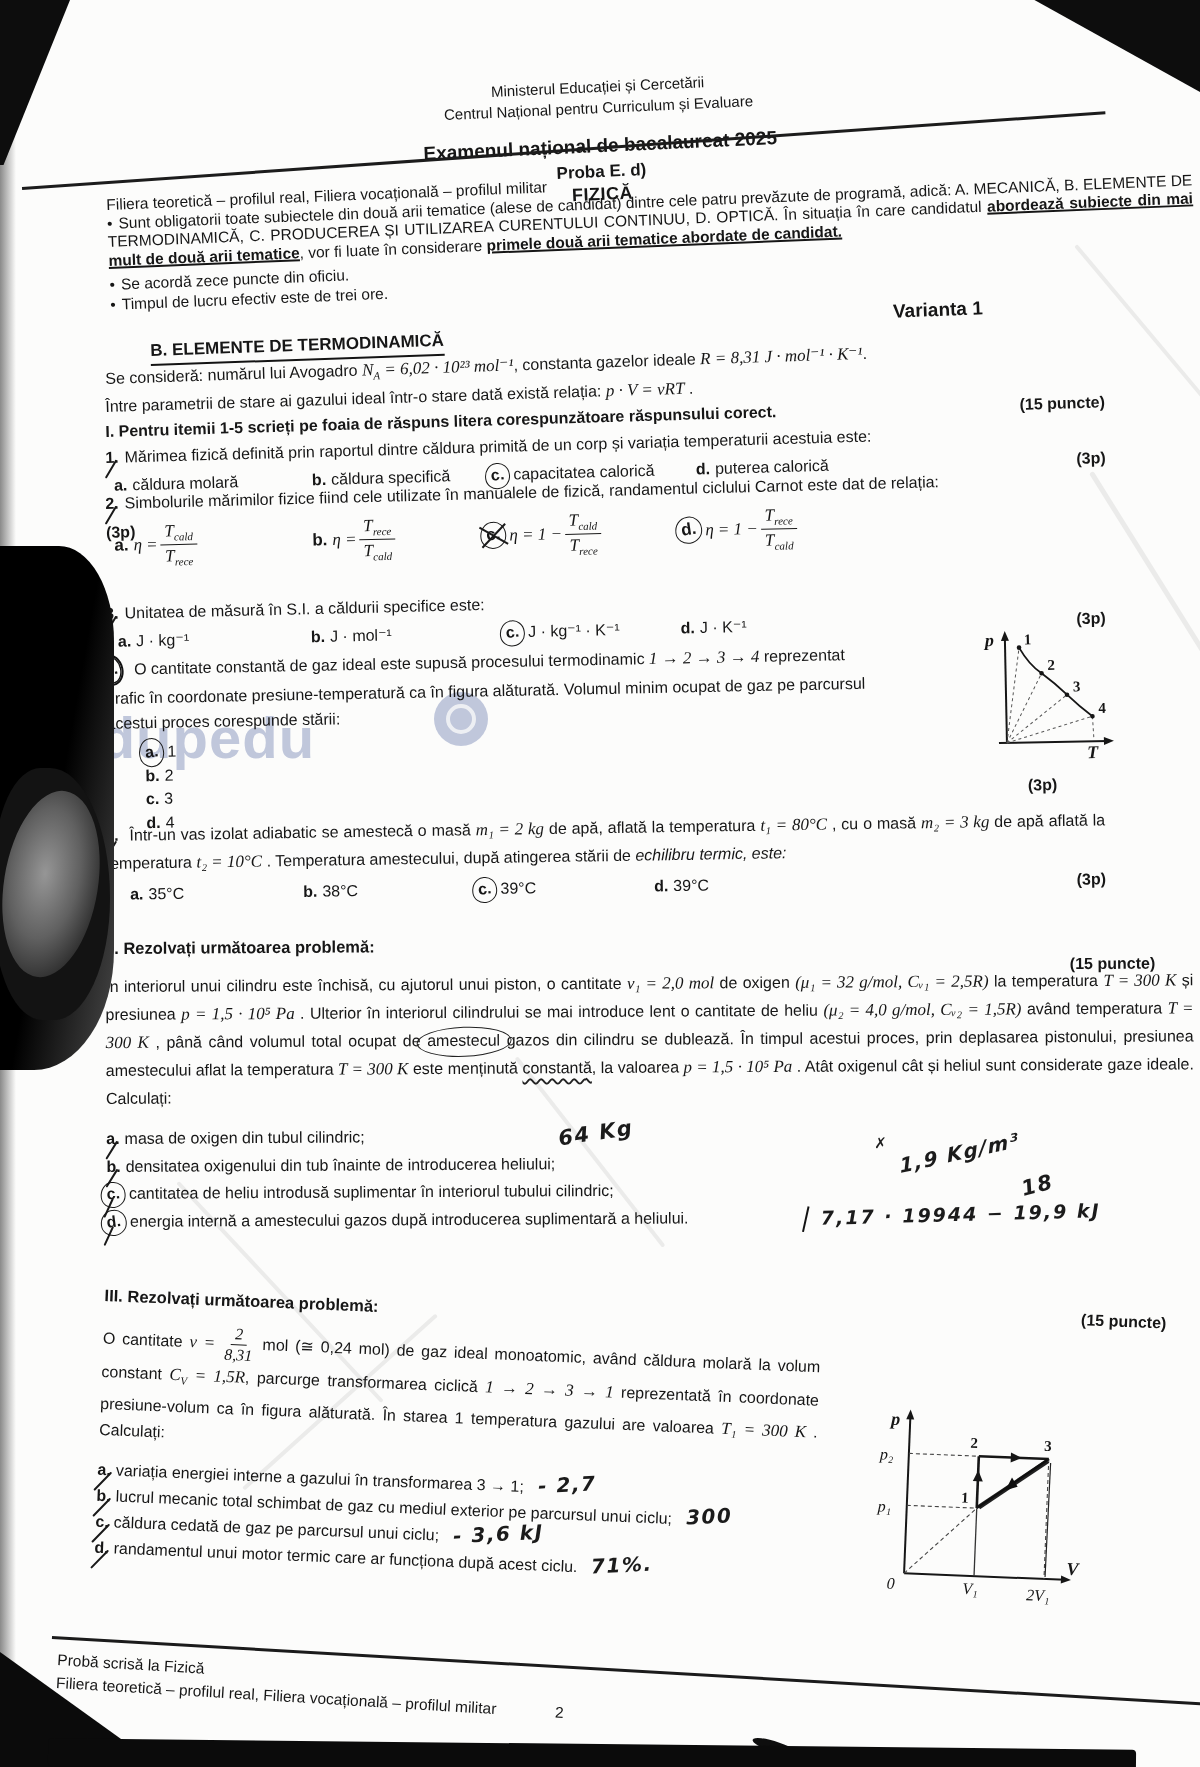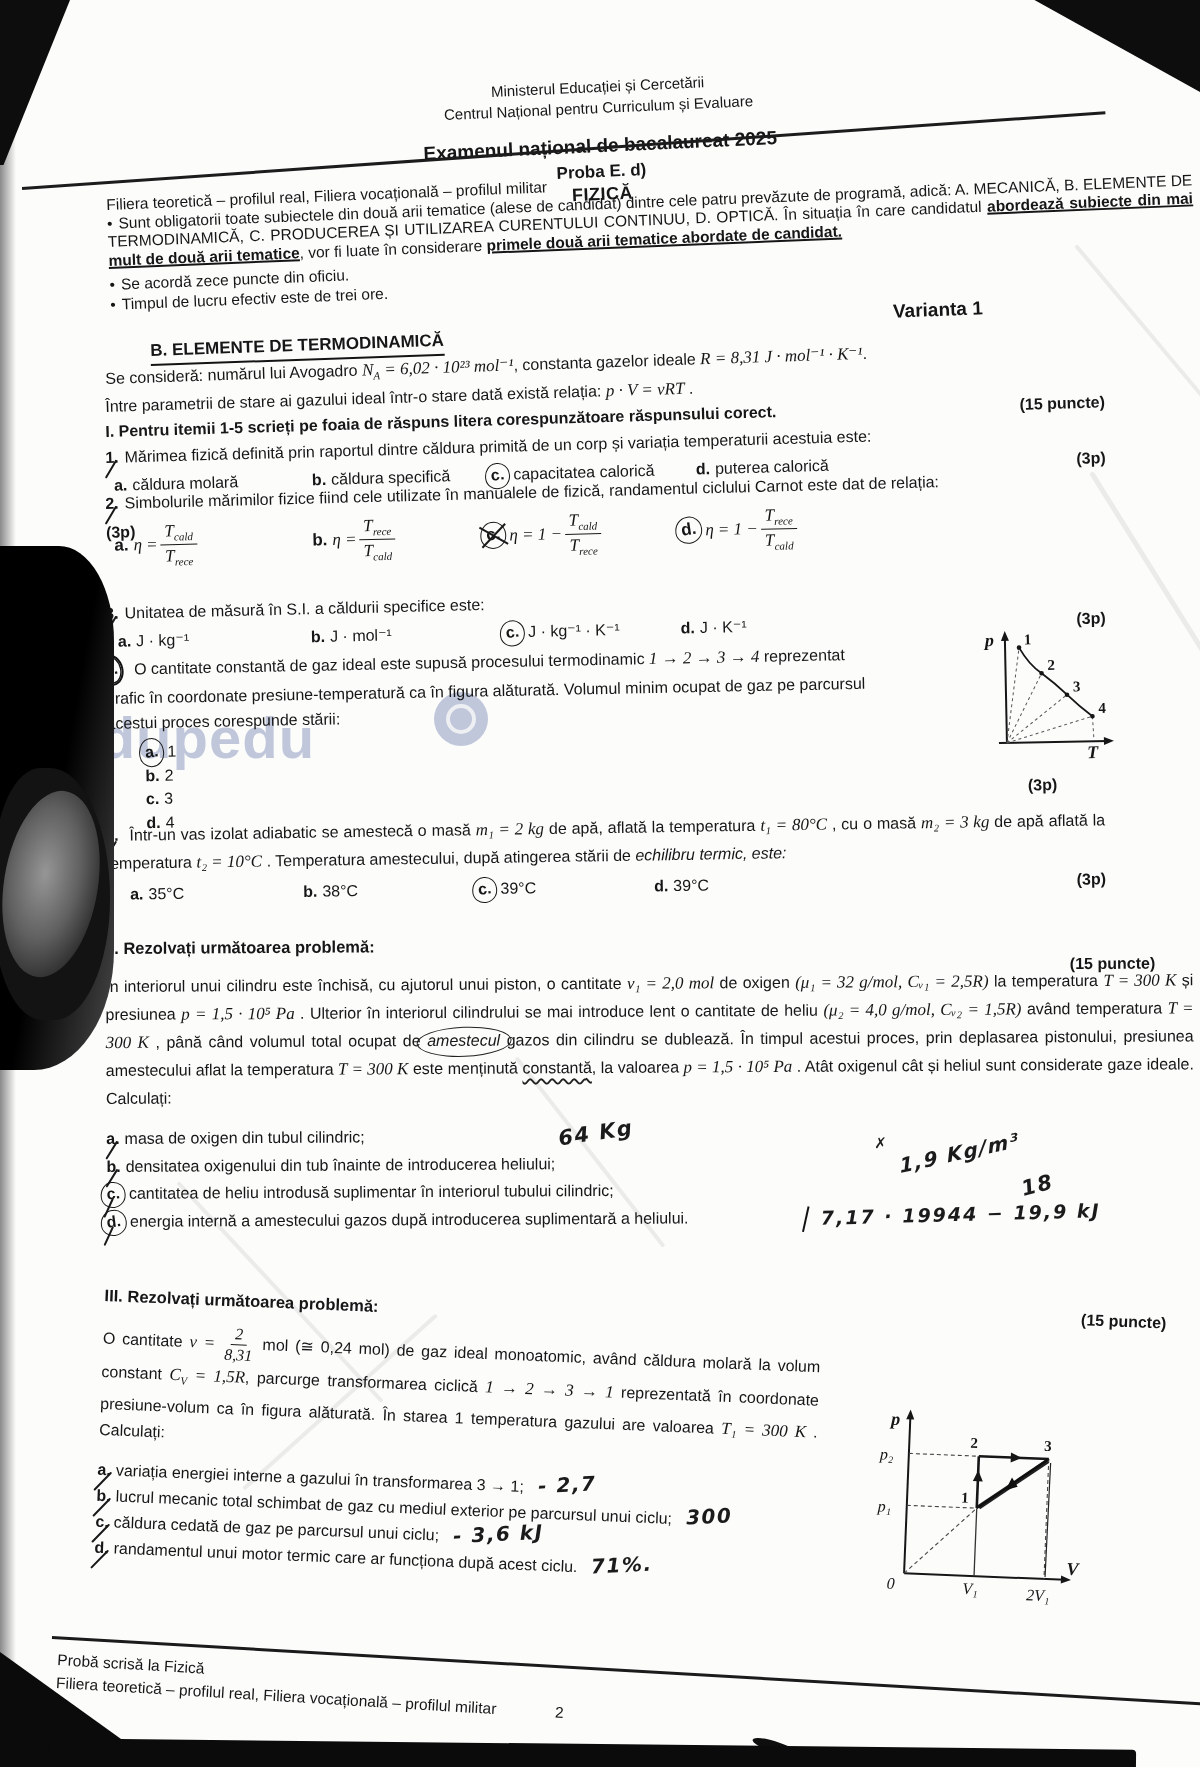--- a/index.html
+++ b/index.html
@@ -91,21 +91,21 @@
   .pen-circle { position:relative; display:inline-block; min-width:13px; text-align:center;
     border:1.8px solid #181818; border-radius:50% 48% 52% 50% / 56% 50% 50% 46%;
     padding:1px 5px 2px; margin:-3px 3px -3px -6px; transform:rotate(-7deg); }
   .pen-circle.crossed::before, .pen-circle.crossed::after { content:""; position:absolute; left:-18%;
     top:48%; width:136%; height:2px; background:#1a1a1a; }
   .pen-circle.crossed::before { transform:rotate(38deg); }
   .pen-circle.crossed::after { transform:rotate(-38deg); }
   .pen-scribble { display:inline-block; border:2.6px solid #121212; border-radius:48% 55% 50% 50%;
     padding:1px 4px 2px; margin-left:-7px; transform:rotate(-11deg);
     box-shadow:inset 0 0 0 1.4px #121212; }
-  .pen-ellipse { position:relative;font-style:italic; }
+  .pen-ellipse { position:relative; }
   .pen-ellipse::before { content:""; position:absolute; left:-11px; right:-11px; top:-5px; bottom:-8px;
     border:1.7px solid #222; border-radius:50%; transform:rotate(-2deg); }
   .wavy { text-decoration:underline wavy #222 1.5px; text-underline-offset:4px; }
 
   
   .fmlrow { position:relative; margin-top:8px; height:62px; }
   .fml { position:absolute; display:flex; align-items:center; font-size:17px; }
   .frac { display:inline-flex; flex-direction:column; align-items:center; vertical-align:middle;
     margin:0 3px; font-family:"Liberation Serif","DejaVu Serif",serif; font-style:italic; line-height:1.12; }
   .frac .fn { border-bottom:1.5px solid #181818; padding:0 4px 1px; }

